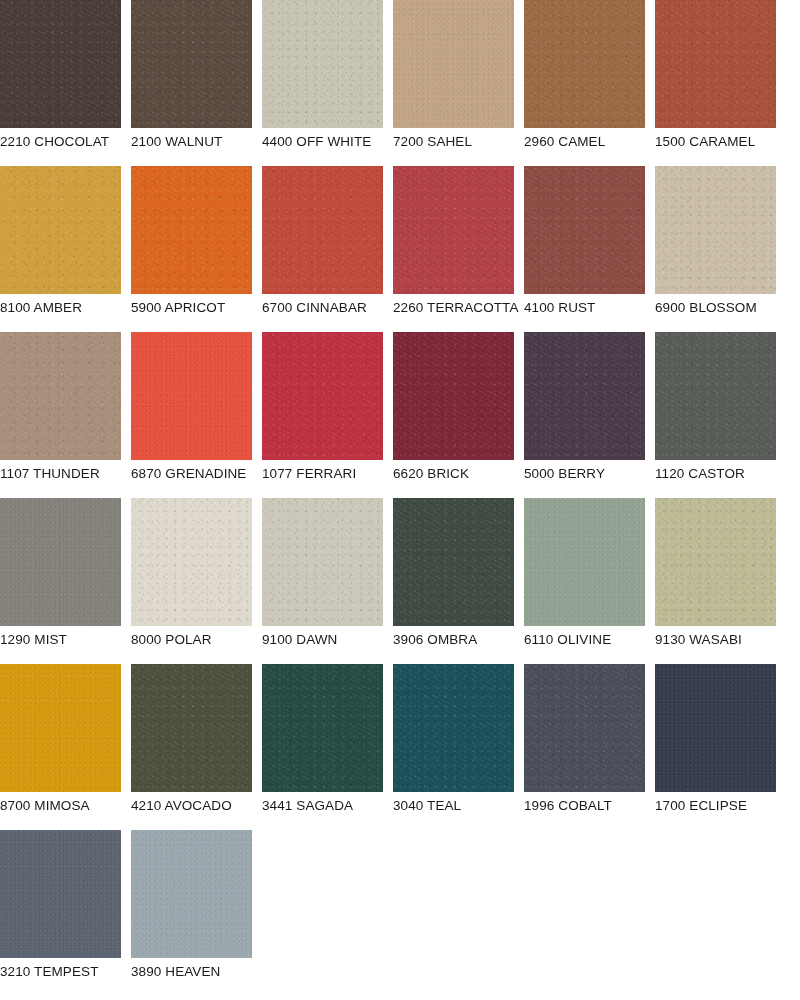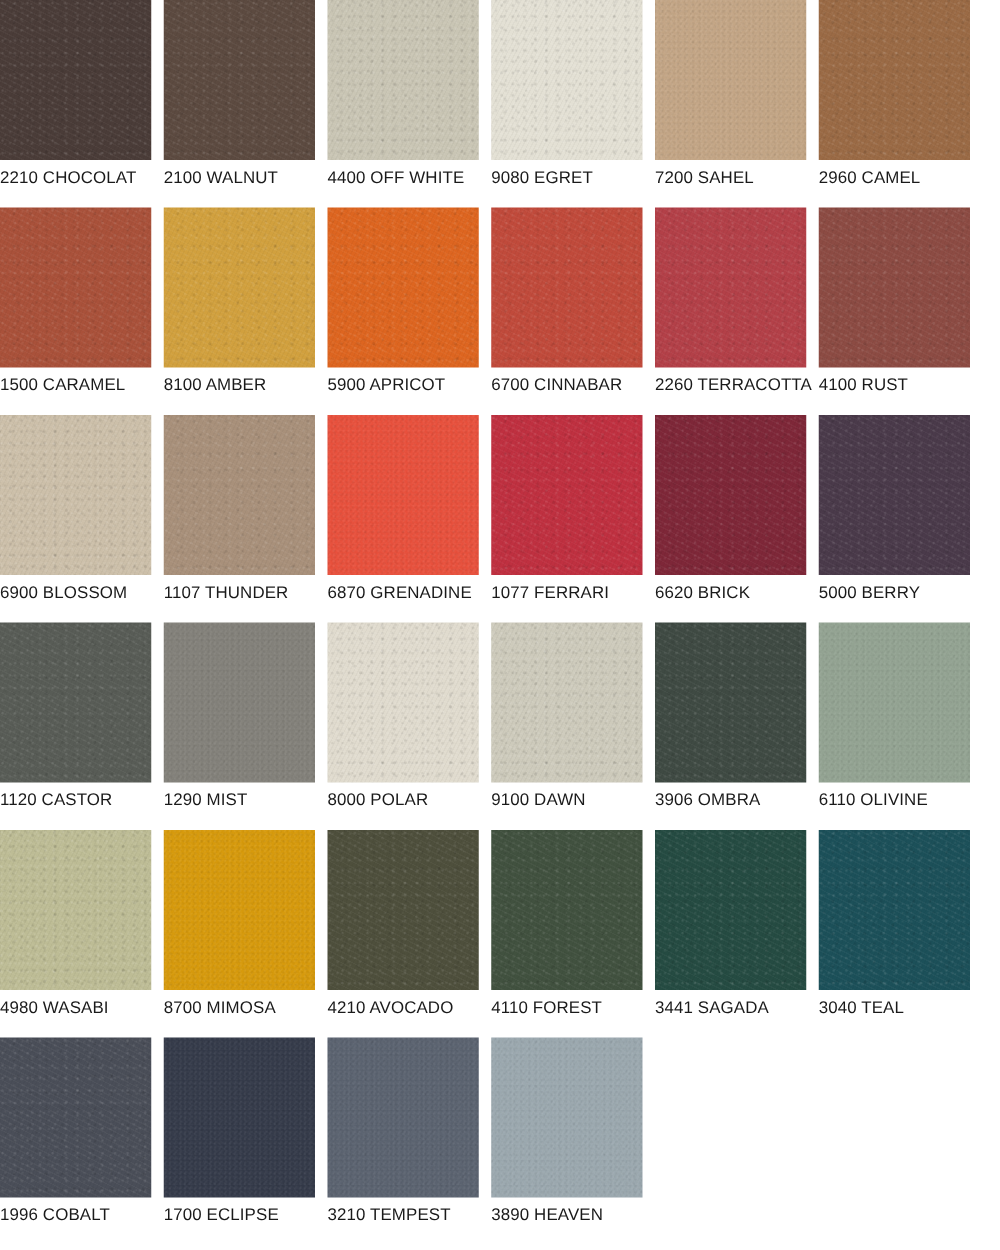--- a/index.html
+++ b/index.html
@@ -114,24 +114,20 @@
     </div>
     <div class="swatch-cell">
       <div class="swatch-chip coarse" style="background-color: rgb(92, 74, 64);"></div>
       <div class="swatch-label">2100 WALNUT</div>
     </div>
     <div class="swatch-cell">
       <div class="swatch-chip" style="background-color: rgb(201, 197, 180);"></div>
       <div class="swatch-label">4400 OFF WHITE</div>
     </div>
     <div class="swatch-cell">
-      <div class="swatch-chip" style="background-color: rgb(227, 224, 212);"></div>
-      <div class="swatch-label">9080 EGRET</div>
-    </div>
-    <div class="swatch-cell">
       <div class="swatch-chip smooth" style="background-color: rgb(195, 165, 133);"></div>
       <div class="swatch-label">7200 SAHEL</div>
     </div>
     <div class="swatch-cell">
       <div class="swatch-chip coarse" style="background-color: rgb(154, 106, 69);"></div>
       <div class="swatch-label">2960 CAMEL</div>
     </div>
     <div class="swatch-cell">
       <div class="swatch-chip coarse" style="background-color: rgb(169, 81, 58);"></div>
       <div class="swatch-label">1500 CARAMEL</div>
@@ -199,35 +195,31 @@
     <div class="swatch-cell">
       <div class="swatch-chip coarse" style="background-color: rgb(63, 74, 67);"></div>
       <div class="swatch-label">3906 OMBRA</div>
     </div>
     <div class="swatch-cell">
       <div class="swatch-chip smooth" style="background-color: rgb(147, 163, 146);"></div>
       <div class="swatch-label">6110 OLIVINE</div>
     </div>
     <div class="swatch-cell">
       <div class="swatch-chip" style="background-color: rgb(189, 188, 149);"></div>
-      <div class="swatch-label">4980 WASABI</div>
+      <div class="swatch-label">9130 WASABI</div>
     </div>
     <div class="swatch-cell">
       <div class="swatch-chip smooth" style="background-color: rgb(215, 154, 12);"></div>
       <div class="swatch-label">8700 MIMOSA</div>
     </div>
     <div class="swatch-cell">
       <div class="swatch-chip coarse" style="background-color: rgb(78, 79, 60);"></div>
       <div class="swatch-label">4210 AVOCADO</div>
     </div>
     <div class="swatch-cell">
-      <div class="swatch-chip coarse" style="background-color: rgb(65, 81, 63);"></div>
-      <div class="swatch-label">4110 FOREST</div>
-    </div>
-    <div class="swatch-cell">
       <div class="swatch-chip coarse" style="background-color: rgb(37, 75, 66);"></div>
       <div class="swatch-label">3441 SAGADA</div>
     </div>
     <div class="swatch-cell">
       <div class="swatch-chip coarse" style="background-color: rgb(28, 80, 89);"></div>
       <div class="swatch-label">3040 TEAL</div>
     </div>
     <div class="swatch-cell">
       <div class="swatch-chip coarse" style="background-color: rgb(74, 78, 88);"></div>
       <div class="swatch-label">1996 COBALT</div>

